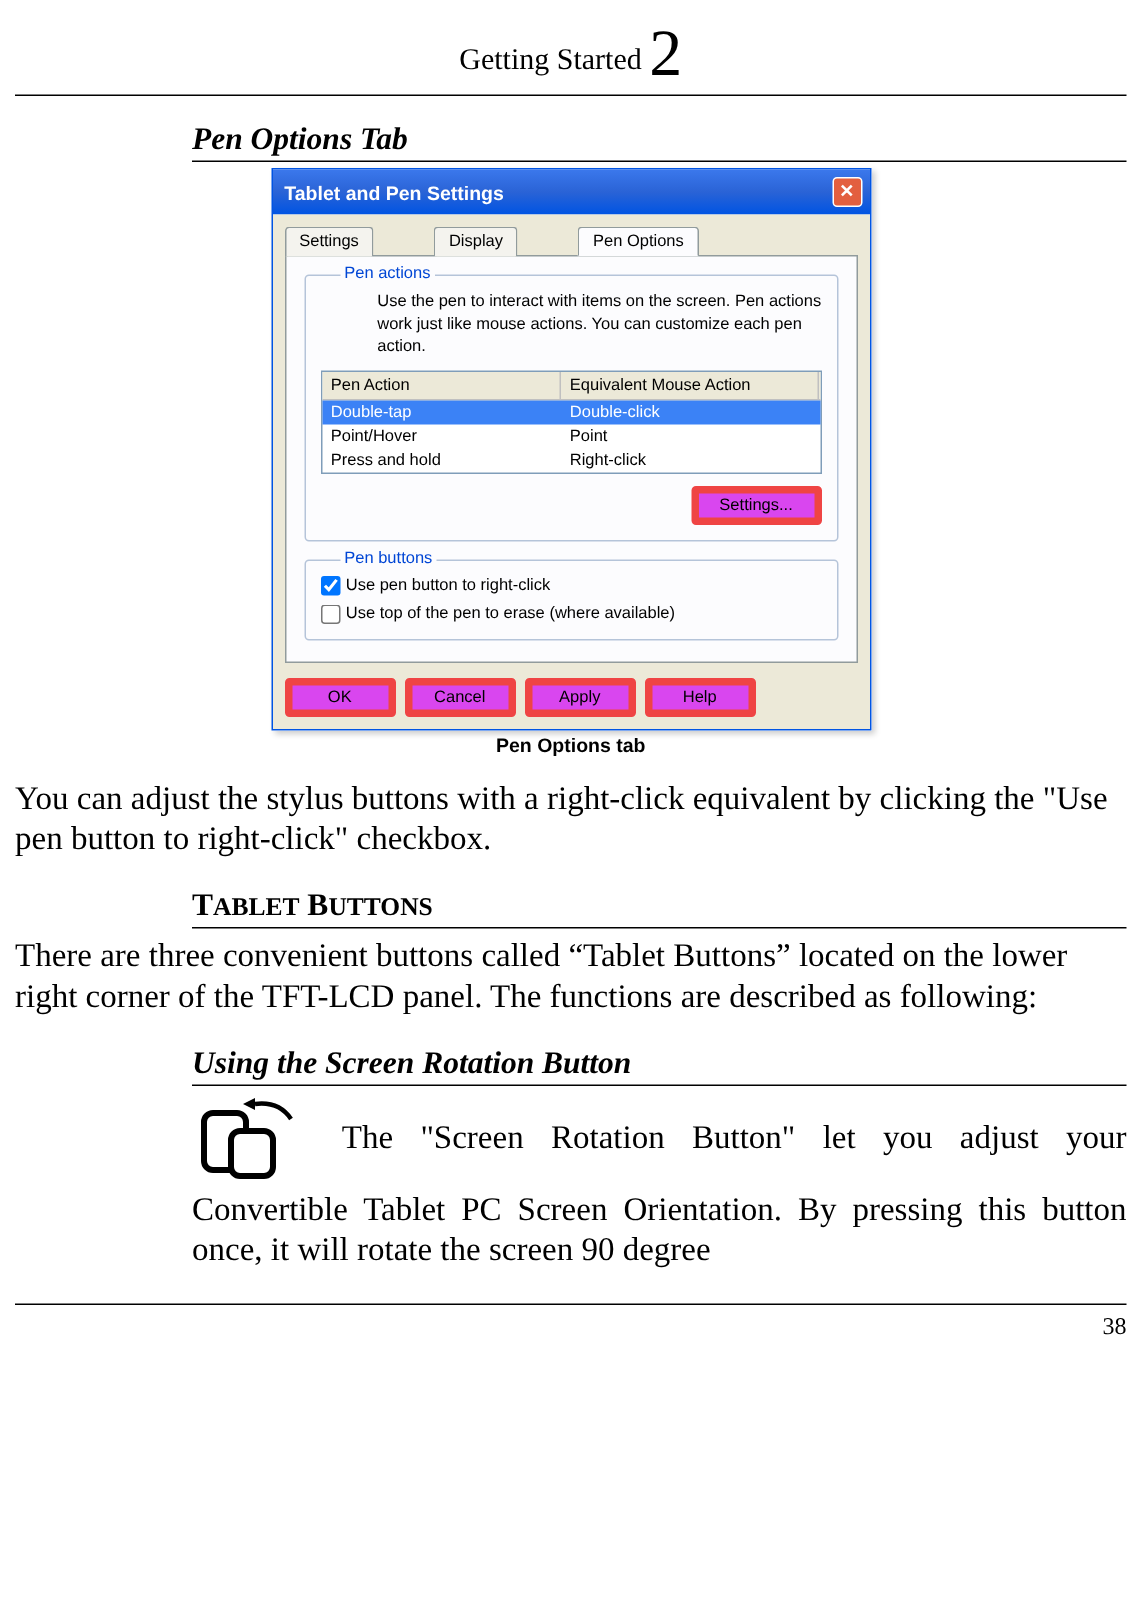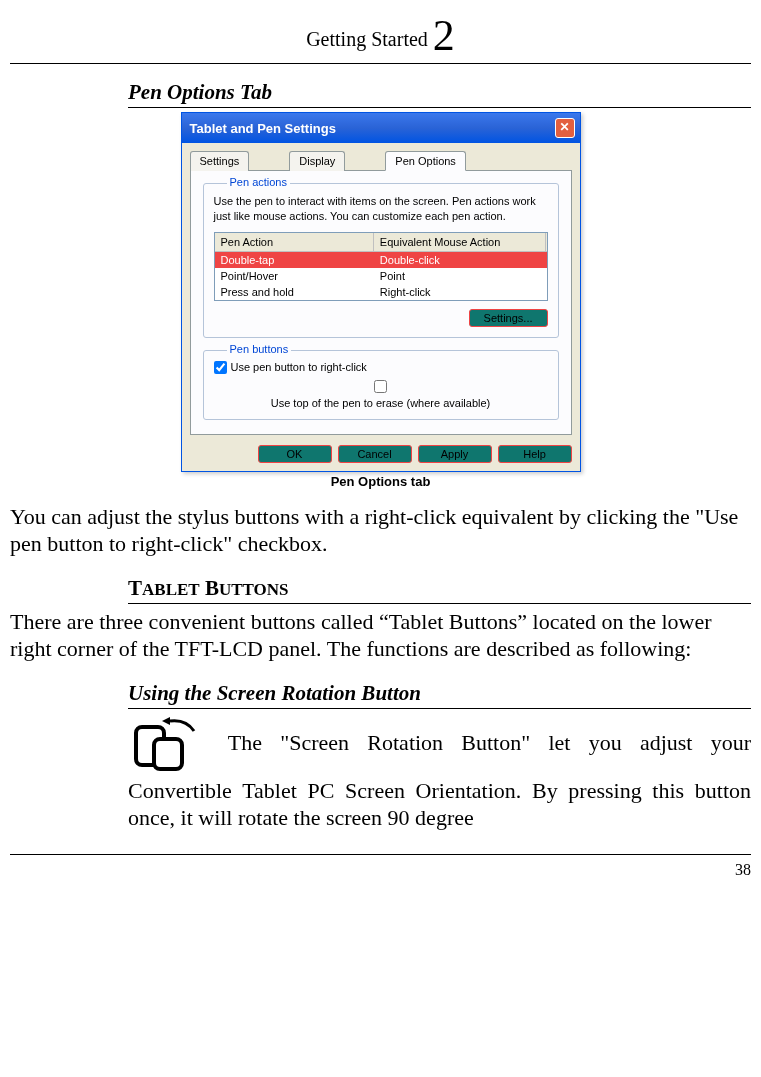--- a/index.html
+++ b/index.html
@@ -113,20 +113,21 @@
       top: -8px;
       left: 23px;
       background: #fcfcfe;
       padding: 0 3px;
       color: #0046D5;
       font-size: 11px;
     }
     .groupbox-desc {
       margin-bottom: 8px;
       line-height: 1.35;
+      margin-left: 38px;
     }
     .listview {
       border: 1px solid #7f9db9;
       background: #fff;
       font-size: 11px;
       margin-bottom: 8px;
     }
     .listview-header {
       display: flex;
       background: #ece9d8;
@@ -139,49 +140,48 @@
     .col1 { flex: 0 0 48%; }
     .col2 { flex: 0 0 52%; }
     .listview-row {
       display: flex;
       padding:0;
     }
     .listview-row span {
       padding: 2px 6px;
     }
     .listview-row.selected {
-      background: #ef4444;
+      background: #3b82f6;
       color: #fff;
     }
     .settings-btn-row {
       text-align: right;
     }
     .win-btn {
       font-family: Tahoma, Arial, sans-serif;
       font-size: 11px;
       padding: 2px 14px;
-      background: #0f766e;
-      border: 1px solid #ef4444;
+      background: #d946ef;
+      border: 5px solid #ef4444;
       border-radius: 3px;
       cursor: pointer;
       min-width: 74px;
     }
     .checkbox-row {
       display: flex;
       align-items: center;
       gap: 4px;
       margin-bottom: 6px;
     }
     .checkbox-row input {
       width: 13px;
       height: 13px;
     }
     .dialog-buttons {
       display: flex;
-      justify-content: flex-end;
       gap: 6px;
       margin-top: 10px;
     }
     .caption {
       text-align: center;
       font-family: Arial, sans-serif;
       font-size: 13px;
       font-weight: bold;
       margin-top: 2px;
       margin-bottom: 14px;
@@ -275,21 +275,21 @@
           <button class="win-btn">Settings...</button>
         </div>
       </div>
 
       <div class="groupbox" style="margin-bottom:0;">
         <span class="groupbox-label">Pen buttons</span>
         <div class="checkbox-row">
           <input type="checkbox" checked="" style="">
           <span>Use pen button to right-click</span>
         </div>
-        <div class="checkbox-row" style="margin-bottom:0;flex-direction:column;">
+        <div class="checkbox-row" style="margin-bottom:0;">
           <input type="checkbox" style="">
           <span>Use top of the pen to erase (where available)</span>
         </div>
       </div>
     </div>
     <div class="dialog-buttons">
       <button class="win-btn">OK</button>
       <button class="win-btn">Cancel</button>
       <button class="win-btn">Apply</button>
       <button class="win-btn">Help</button>

